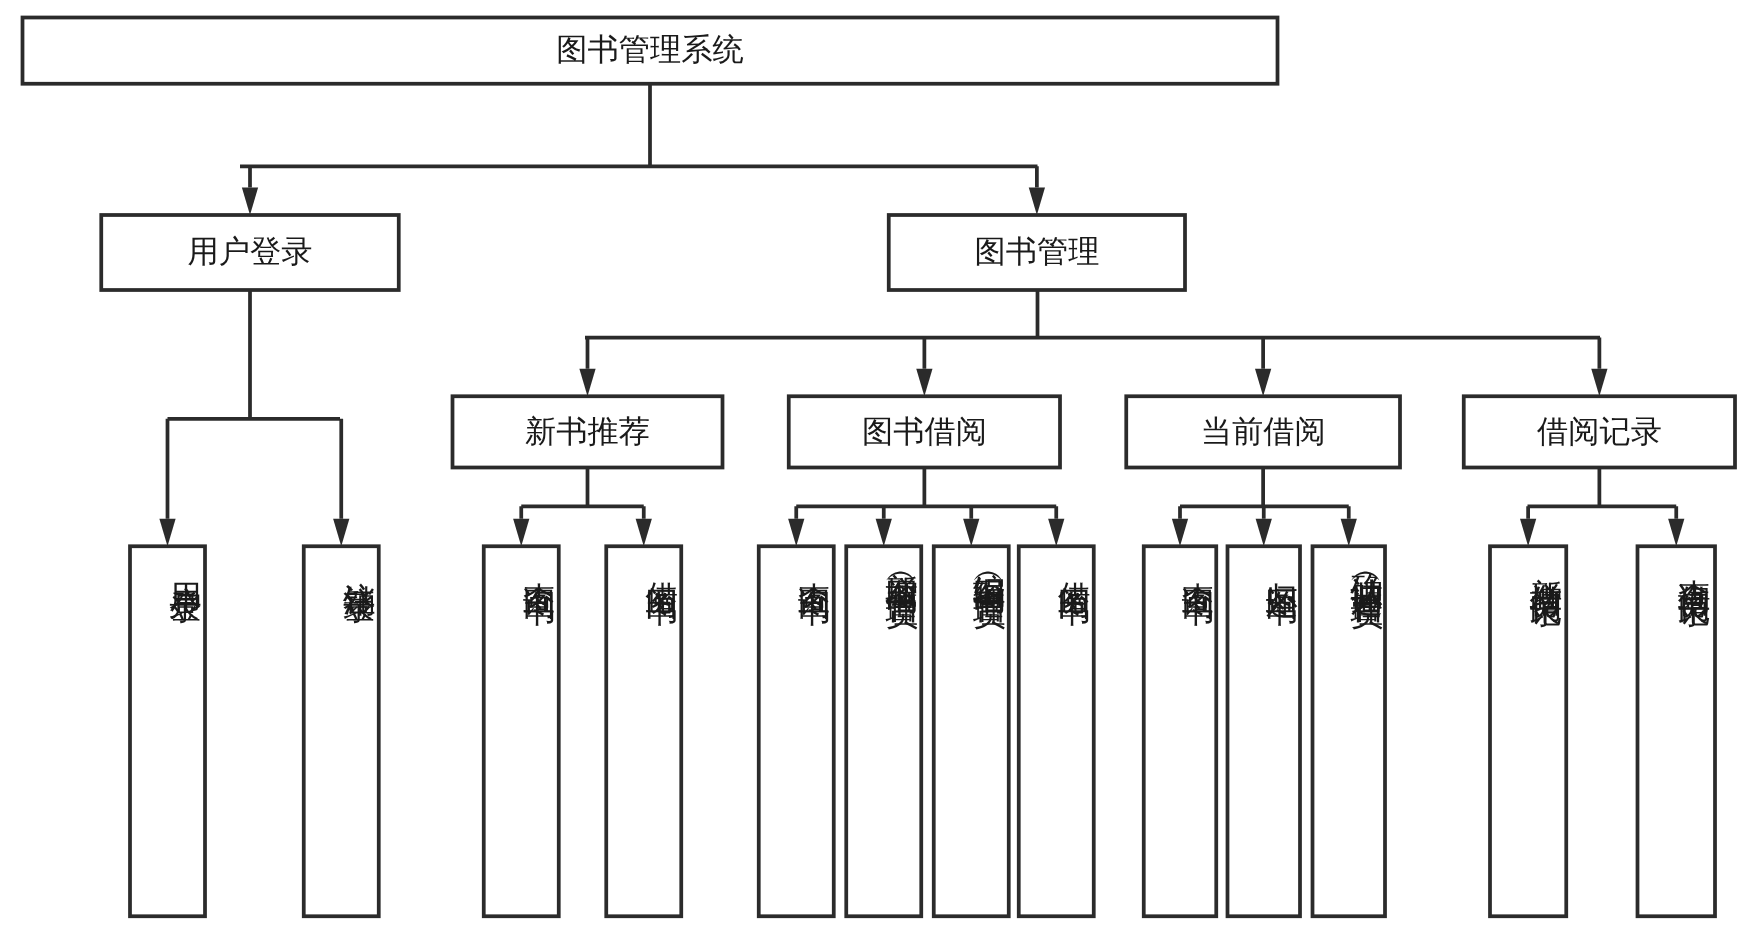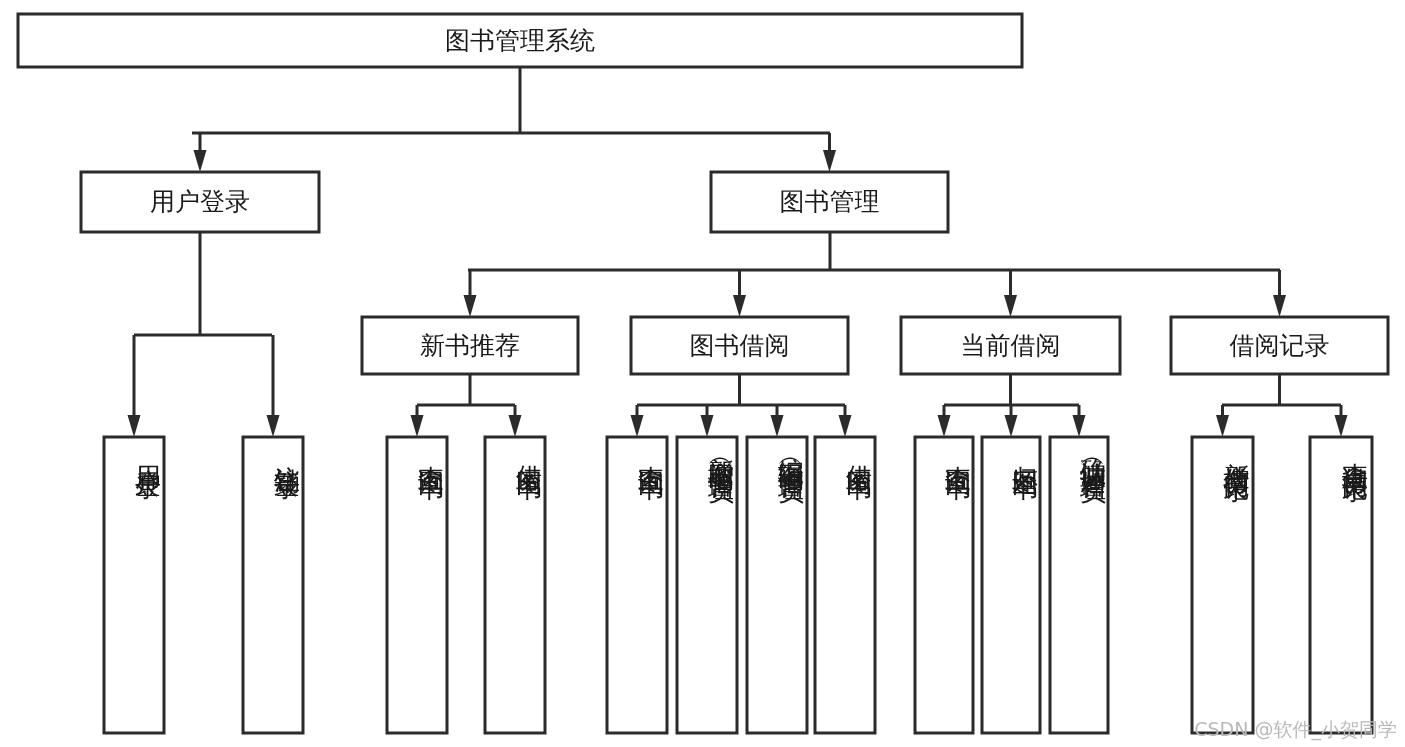--- a/index.html
+++ b/index.html
@@ -204,14 +204,13 @@
         <g>
           <rect x="1192" y="437" width="61" height="296" class="node-box"></rect>
           <text x="1235.5" y="451" class="leaf-label" dominant-baseline="hanging" text-anchor="start">新增借阅记录</text>
         </g>
         <g>
           <rect x="1310" y="437" width="62" height="296" class="node-box"></rect>
           <text x="1354" y="451" class="leaf-label" dominant-baseline="hanging" text-anchor="start">查询借阅记录</text>
         </g>
       </g>
   </svg>
-  <div class="watermark">CSDN @软件_小贺同学</div>
 </div>
 
 </body></html>

